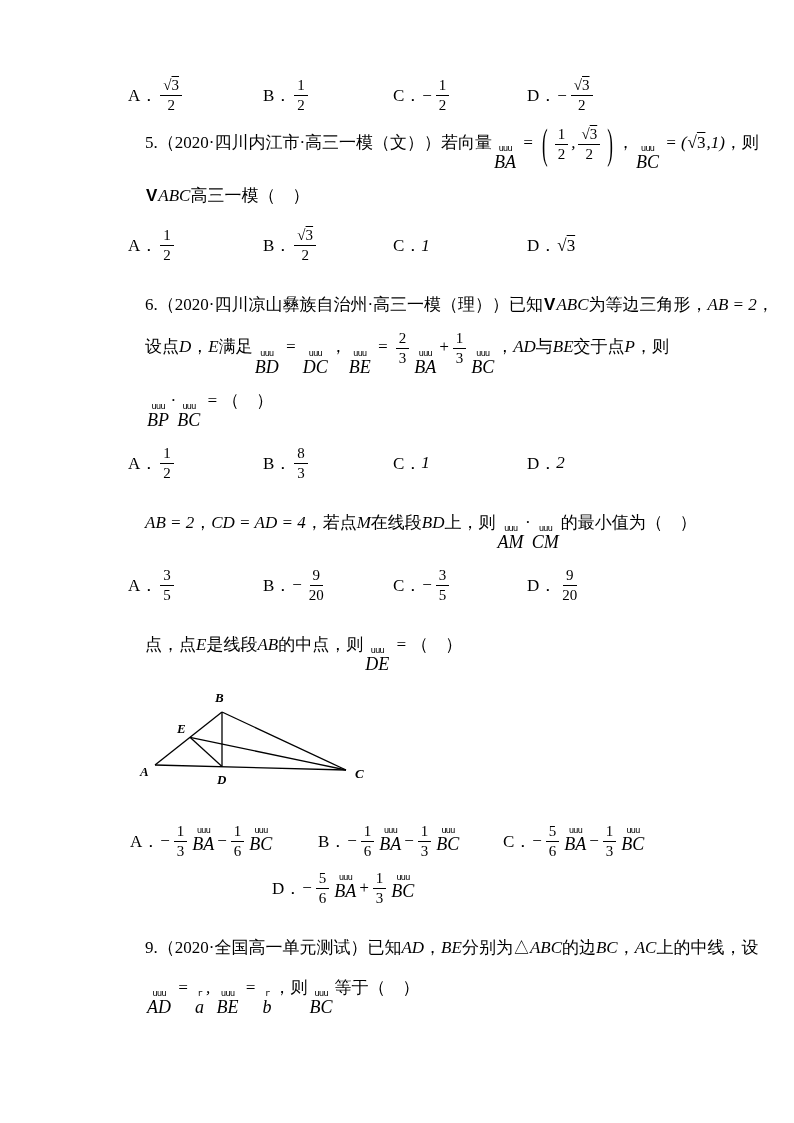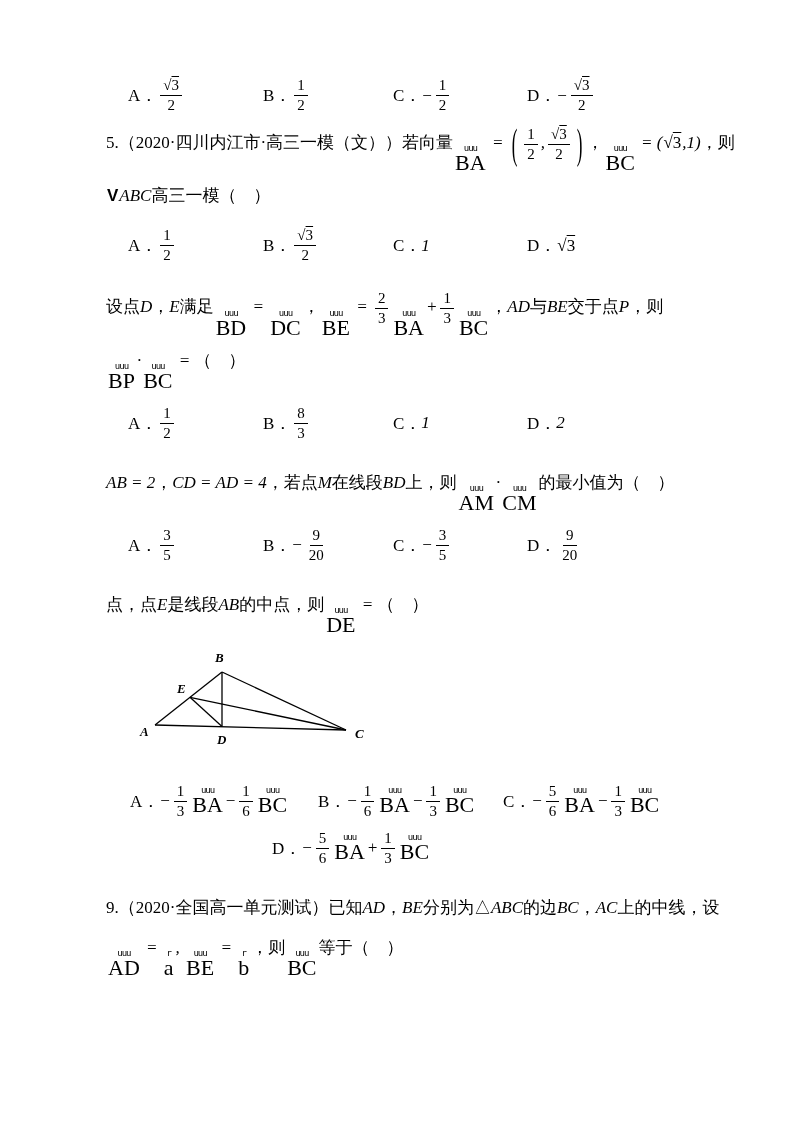--- a/index.html
+++ b/index.html
@@ -5,38 +5,38 @@
   html,body{margin:0;padding:0;}
   body{
     width:794px;height:1123px;background:#ffffff;color:#000000;
     font-family:"Liberation Serif", serif;font-size:17px;
     overflow:hidden;
   }
   .page{position:relative;width:794px;height:1123px;background:#ffffff;}
   .content{position:absolute;left:106px;top:62px;width:600px;}
 
   .qblock{margin-bottom:24px;}
-  .qline{line-height:32px;margin-bottom:8px;white-space:nowrap;}
+  .qline{line-height:32px;margin-bottom:8px;white-space:nowrap;margin-left:39px;}
 
   
   .rt{font-family:"Liberation Serif", serif;}
   .ri{font-style:italic;}
   .rb{font-weight:bold;font-family:"Liberation Sans", sans-serif;margin:0 1px;}
   .rsqrt{white-space:nowrap;margin:0 1px;}
   .rsqrt .rad{font-style:normal;}
   .ov{text-decoration:overline;}
   .rfrac{display:inline-flex;flex-direction:column;align-items:center;
          vertical-align:middle;margin:0 3px;font-size:15px;line-height:19px;}
   .rfrac .num{border-bottom:1px solid #000;padding:0 3px;}
   .rfrac .den{padding:0 3px;}
   .rvec{display:inline-flex;flex-direction:column;align-items:center;
         vertical-align:-3px;margin:0 2px;line-height:1;}
   .rvec .arr{font-size:9px;line-height:5px;height:7px;
              font-family:"DejaVu Sans Mono", monospace;letter-spacing:-1px;}
-  .rvec .vbase{font-size:22px;line-height:19px;}
+  .rvec .vbase{font-style:italic;font-size:18px;line-height:19px;}
   .rbigp{display:inline-block;transform:scaleY(2.5);font-size:17px;
          vertical-align:middle;margin:0 4px;}
 
   
   .optrow4{display:grid;grid-template-columns:135px 130px 134px auto;
            padding-left:22px;align-items:center;margin:14px 0 10px;}
   .optrow3{display:grid;grid-template-columns:188px 185px auto;
            padding-left:24px;align-items:center;margin:12px 0 2px;}
   .opt{display:flex;align-items:center;white-space:nowrap;}
   .optD{margin-left:166px;margin-top:8px;display:flex;align-items:center;}
@@ -119,20 +119,21 @@
             <span class="ri">1</span>
           </div>
         <div class="opt">
             <span class="rt">D．</span>
             <span class="rsqrt"><span class="rad">√</span><span class="ov">3</span></span>
           </div>
       </div>
     </div>
 
     <div class="qblock">
+      <div class="qline"><span class="rt">6.（2020·四川凉山彝族自治州·高三一模（理））已知</span><span class="rb">V</span><span class="ri">ABC</span><span class="rt">为等边三角形，</span><span class="ri">AB = 2</span><span class="rt">，</span></div>
       <div class="qline"><span class="rt">设点</span><span class="ri">D</span><span class="rt">，</span><span class="ri">E</span><span class="rt">满足</span><span class="rvec">
             <span class="arr">uuu</span>
             <span class="vbase">BD</span>
           </span><span class="ri"> = </span><span class="rvec">
             <span class="arr">uuu</span>
             <span class="vbase">DC</span>
           </span><span class="rt">，</span><span class="rvec">
             <span class="arr">uuu</span>
             <span class="vbase">BE</span>
           </span><span class="ri"> = </span><span class="rfrac">

